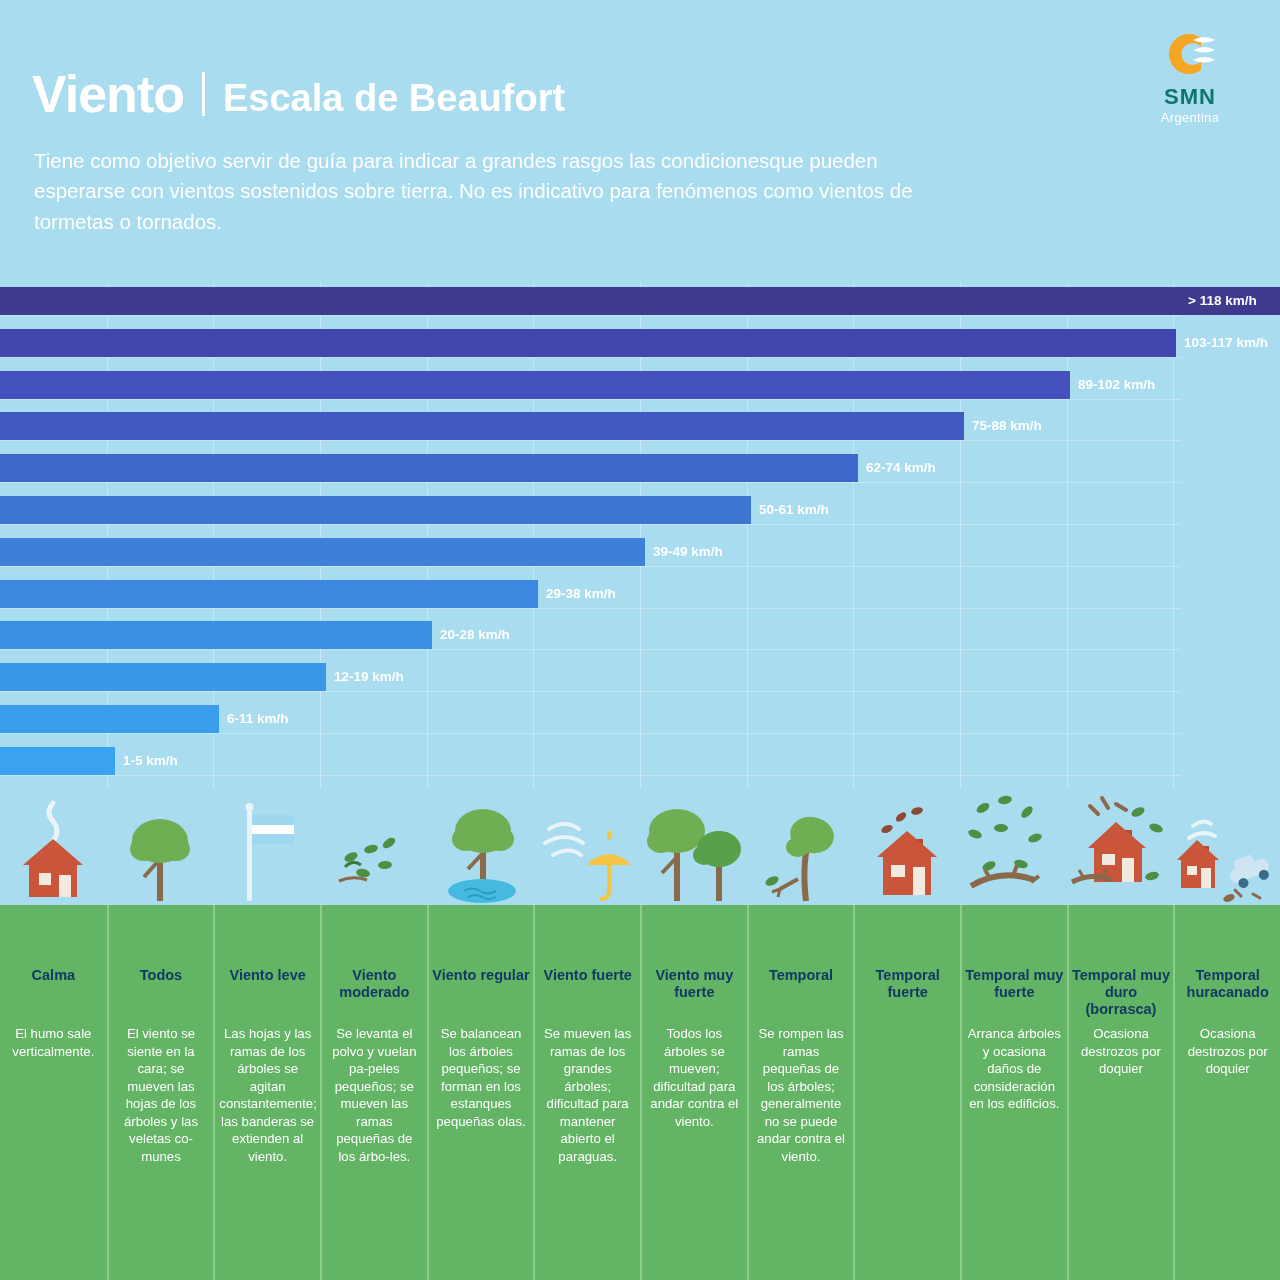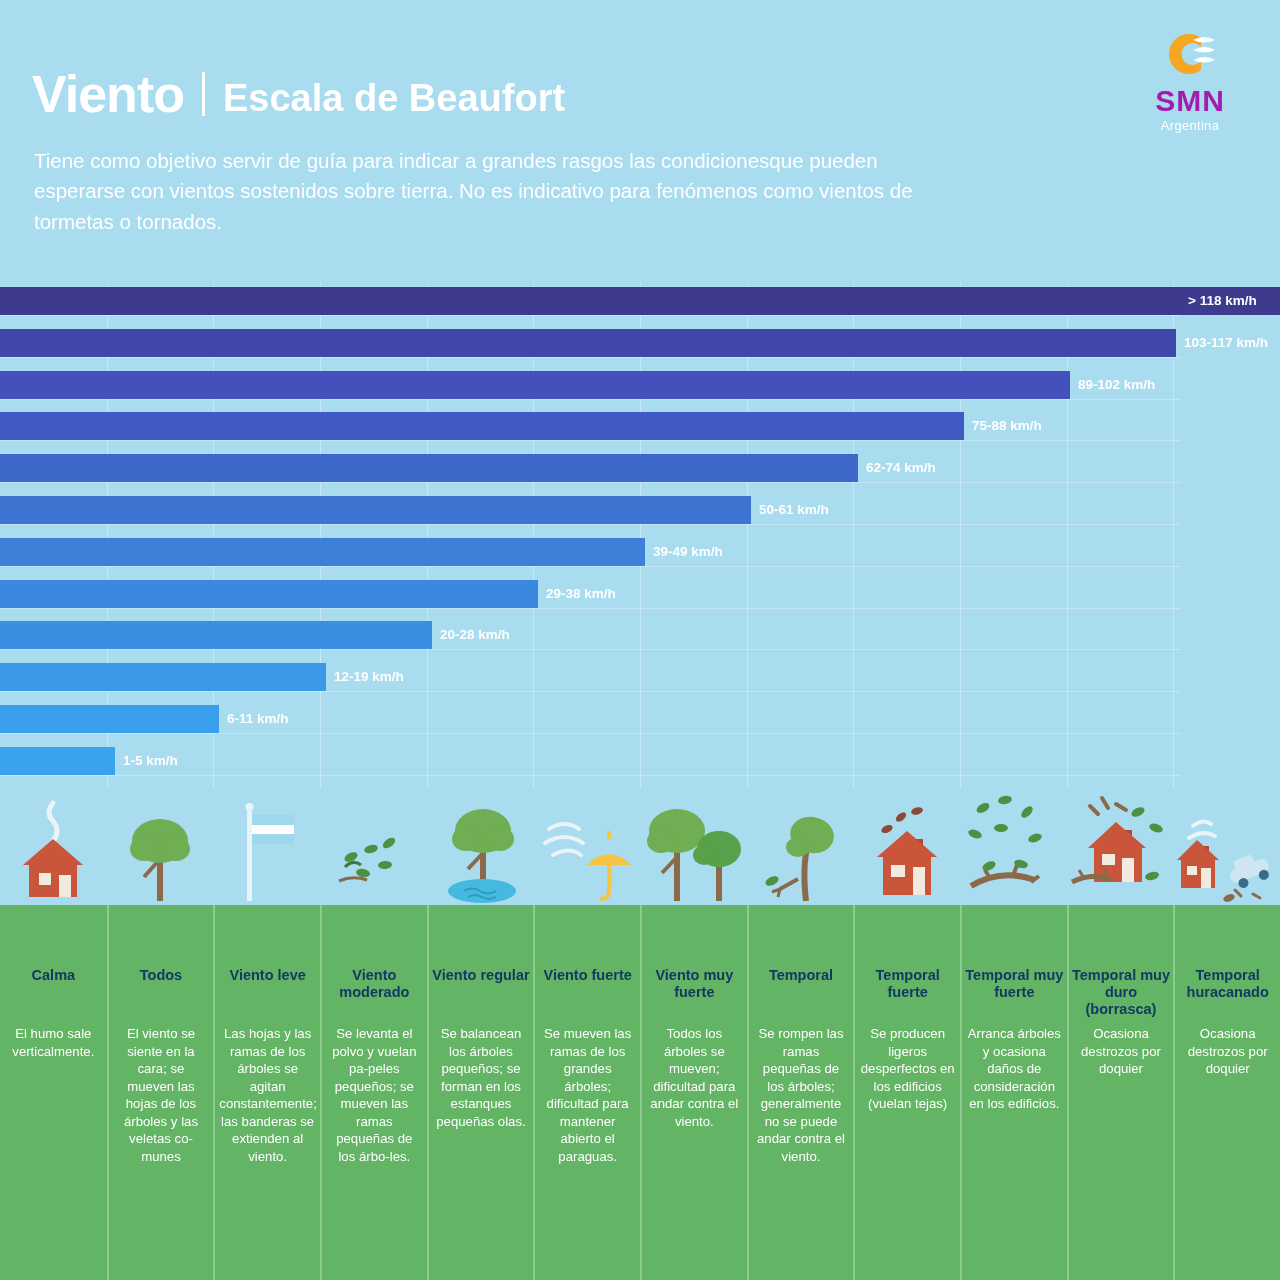--- a/index.html
+++ b/index.html
@@ -22,21 +22,21 @@
   }
   .title-sub { font-size: 38px; font-weight: bold; color: #ffffff; line-height: 1; padding-bottom: 3px; }
   .subtitle {
     position: absolute; left: 34px; top: 146px; width: 930px;
     font-size: 20.5px; color: #ffffff; line-height: 1.48; font-weight: 400;
   }
 
   
   .logo { position: absolute; right: 30px; top: 26px; width: 120px; text-align: center; }
   .logo-mark { position: relative; width: 66px; height: 56px; margin: 0 auto 4px auto; }
-  .logo-text { font-size: 30px; font-weight: bold; color: #a21caf; letter-spacing: 1px; line-height: 1; }
+  .logo-text { font-size: 22px; font-weight: bold; color: #0f766e; letter-spacing: 1px; line-height: 1; }
   .logo-sub { font-size: 13px; color: #ffffff; letter-spacing: .3px; margin-top: 2px; text-align: center; }
 
   
   .chart { position: absolute; left: 0; top: 283px; width: 1181px; height: 505px; background: #a8dcee; }
   .grid { position: absolute; inset: 0; }
   .gridline { position: absolute; top: 0; bottom: 0; width: 1px; background: rgba(255,255,255,0.35); }
   .rowline { position: absolute; left: 0; right: 0; height: 1px; background: rgba(255,255,255,0.30); }
 
   .bar-row { position: absolute; left: 0; width: 1280px; height: 28px; }
   .bar {
@@ -349,21 +349,20 @@
       <div class="col" style="left: 640px; width: 106.667px;">
         <div class="col-name">Viento muy fuerte</div>
         <div class="col-desc">Todos los árboles se mueven; dificultad para andar contra el viento.</div>
       </div>
       <div class="col" style="left: 746.667px; width: 106.667px;">
         <div class="col-name">Temporal</div>
         <div class="col-desc">Se rompen las ramas pequeñas de los árboles; generalmente no se puede andar contra el viento.</div>
       </div>
       <div class="col" style="left: 853.333px; width: 106.667px;">
         <div class="col-name">Temporal fuerte</div>
-        <div class="col-desc">Se producen ligeros desperfectos en los edificios (vuelan tejas)</div>
       </div>
       <div class="col" style="left: 960px; width: 106.667px;">
         <div class="col-name">Temporal muy fuerte</div>
         <div class="col-desc">Arranca árboles y ocasiona daños de consideración en los edificios.</div>
       </div>
       <div class="col" style="left: 1066.67px; width: 106.667px;">
         <div class="col-name">Temporal muy duro (borrasca)</div>
         <div class="col-desc">Ocasiona destrozos por doquier</div>
       </div>
       <div class="col" style="left: 1173.33px; width: 106.667px;">

